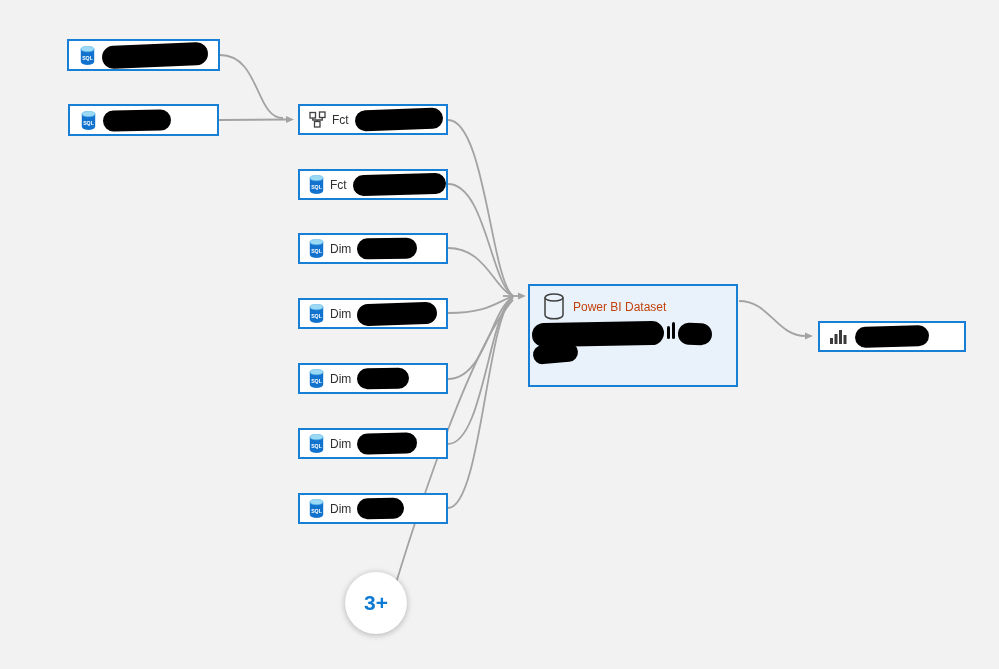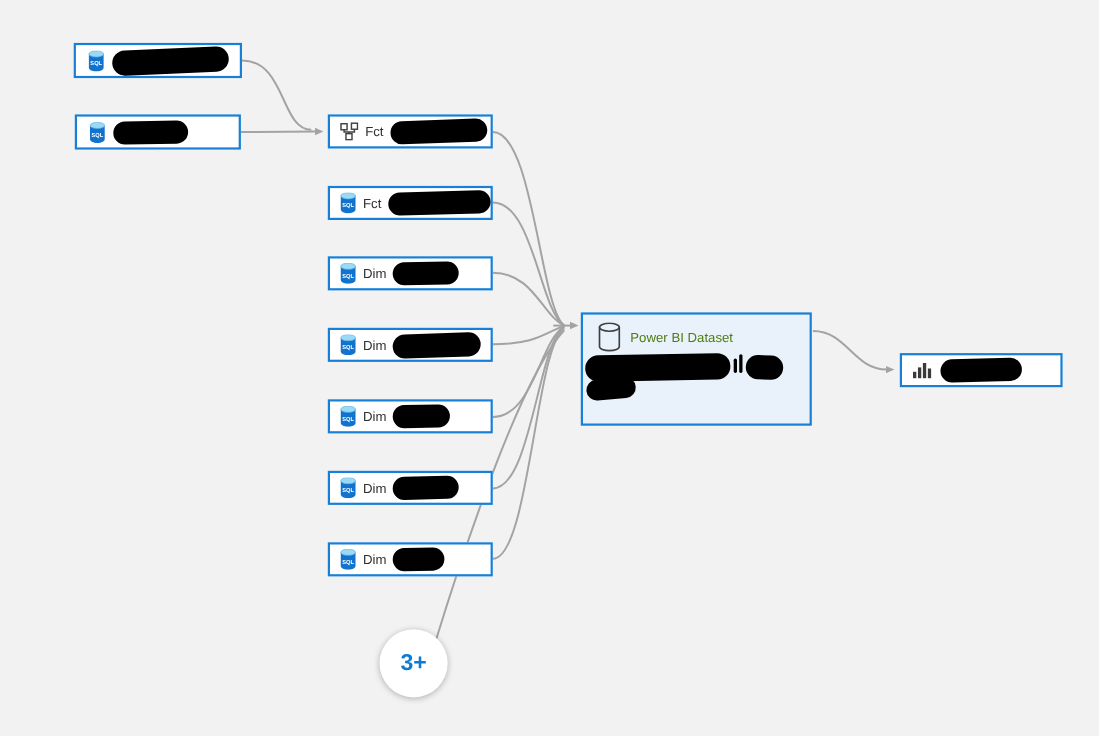--- a/index.html
+++ b/index.html
@@ -24,21 +24,21 @@
   #tbl-1{top:169px;}
   #tbl-2{top:233px;}
   #tbl-3{top:298px;}
   #tbl-4{top:363px;}
   #tbl-5{top:428px;}
   #tbl-6{top:493px;}
   .prefix{font-size:12px;color:#2f2f2f;white-space:nowrap;}
 
   #dataset{left:511px;top:284px;width:210px;height:103px;background:#e9f2fb;display:block;}
   .ds-row1{position:absolute;left:13px;top:7px;display:flex;align-items:center;gap:8px;}
-  .ds-type{font-size:12px;color:#4d7c0f;text-align:right;}
+  .ds-type{font-size:12px;color:#c2410c;text-align:right;}
   .ds-namebar{position:absolute;left:2px;top:36px;width:180px;height:24px;}
   .ds-seg1{position:absolute;left:0;top:0;width:132px;height:24px;background:#000;border-radius:12px;transform:rotate(-1deg);}
   .ds-tick1{position:absolute;left:135px;top:4px;width:3px;height:13px;background:#000;border-radius:2px;}
   .ds-tick2{position:absolute;left:140px;top:0px;width:3px;height:17px;background:#000;border-radius:2px;}
   .ds-seg2{position:absolute;left:146px;top:1px;width:34px;height:22px;background:#000;border-radius:11px;transform:rotate(2deg);}
   .ds-blob2{position:absolute;left:3px;top:58px;width:45px;height:19px;background:#000;border-radius:10px;transform:rotate(-5deg);}
   .ds-wsrow{position:absolute;left:11px;top:78px;display:flex;align-items:center;gap:5px;height:20px;}
   .ds-wslabel{font-size:10px;color:#404040;}
 
   #report{left:801px;top:321px;width:148px;height:31px;padding-left:10px;gap:8px;}

